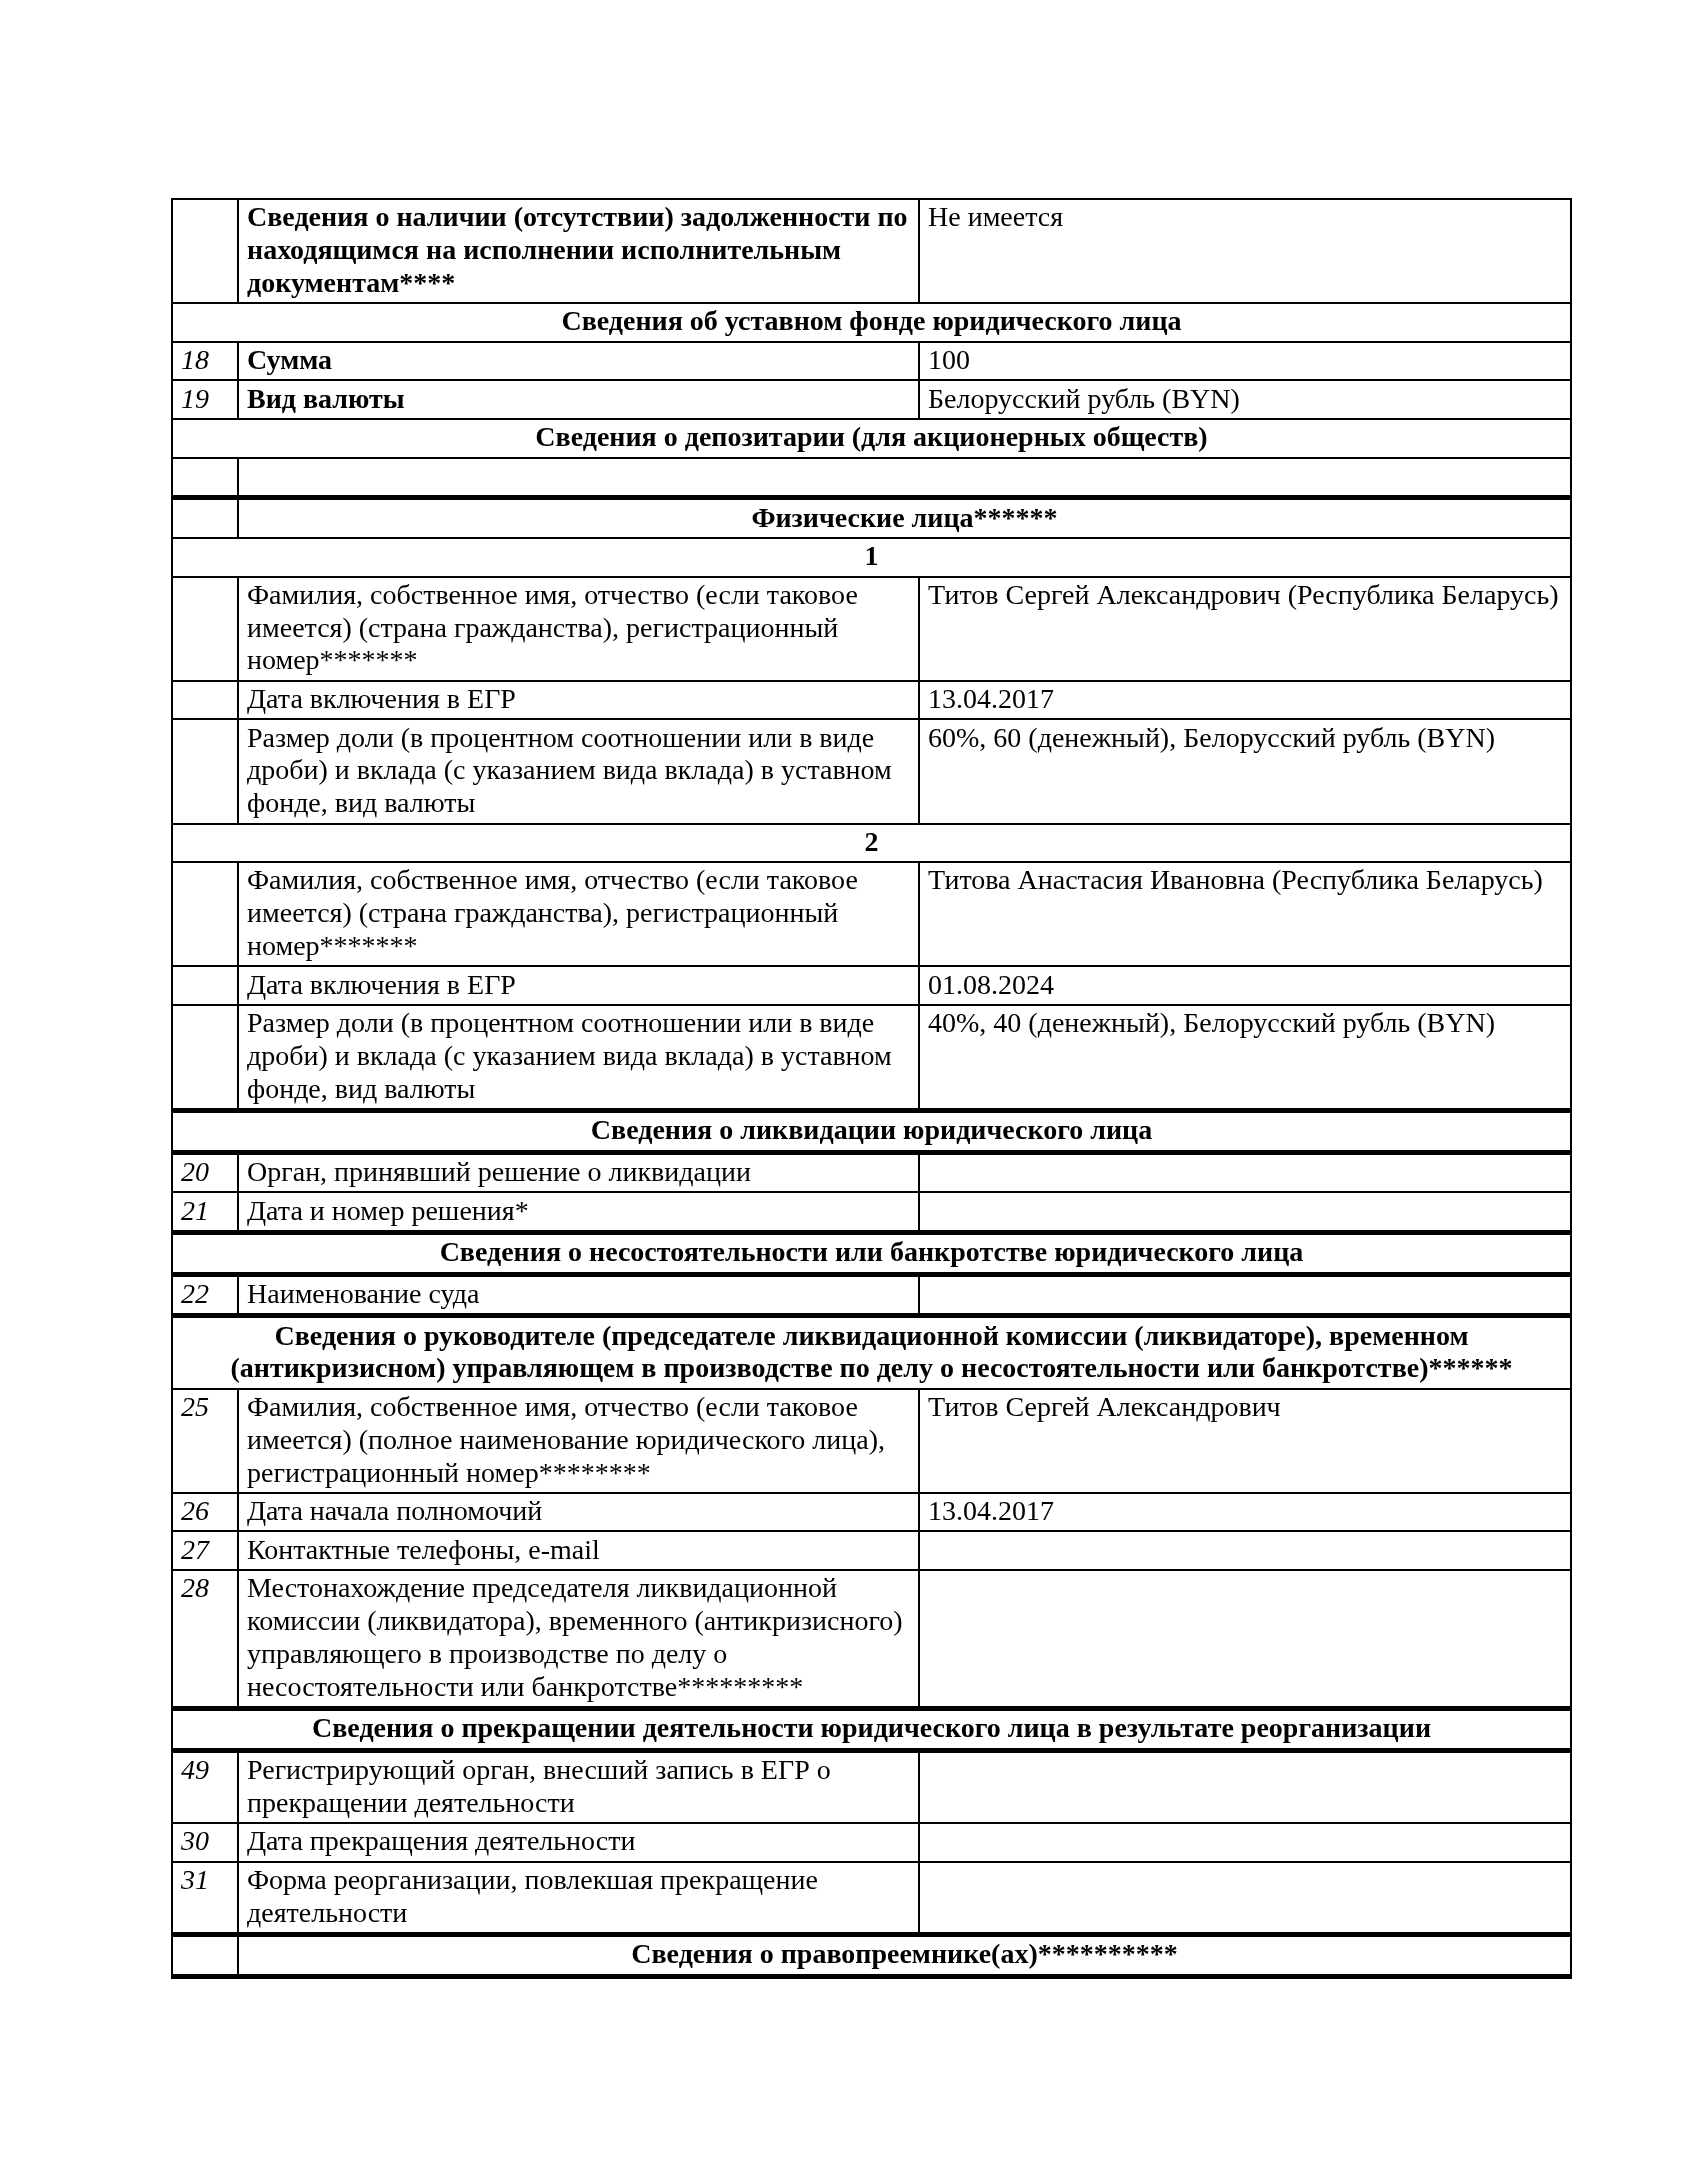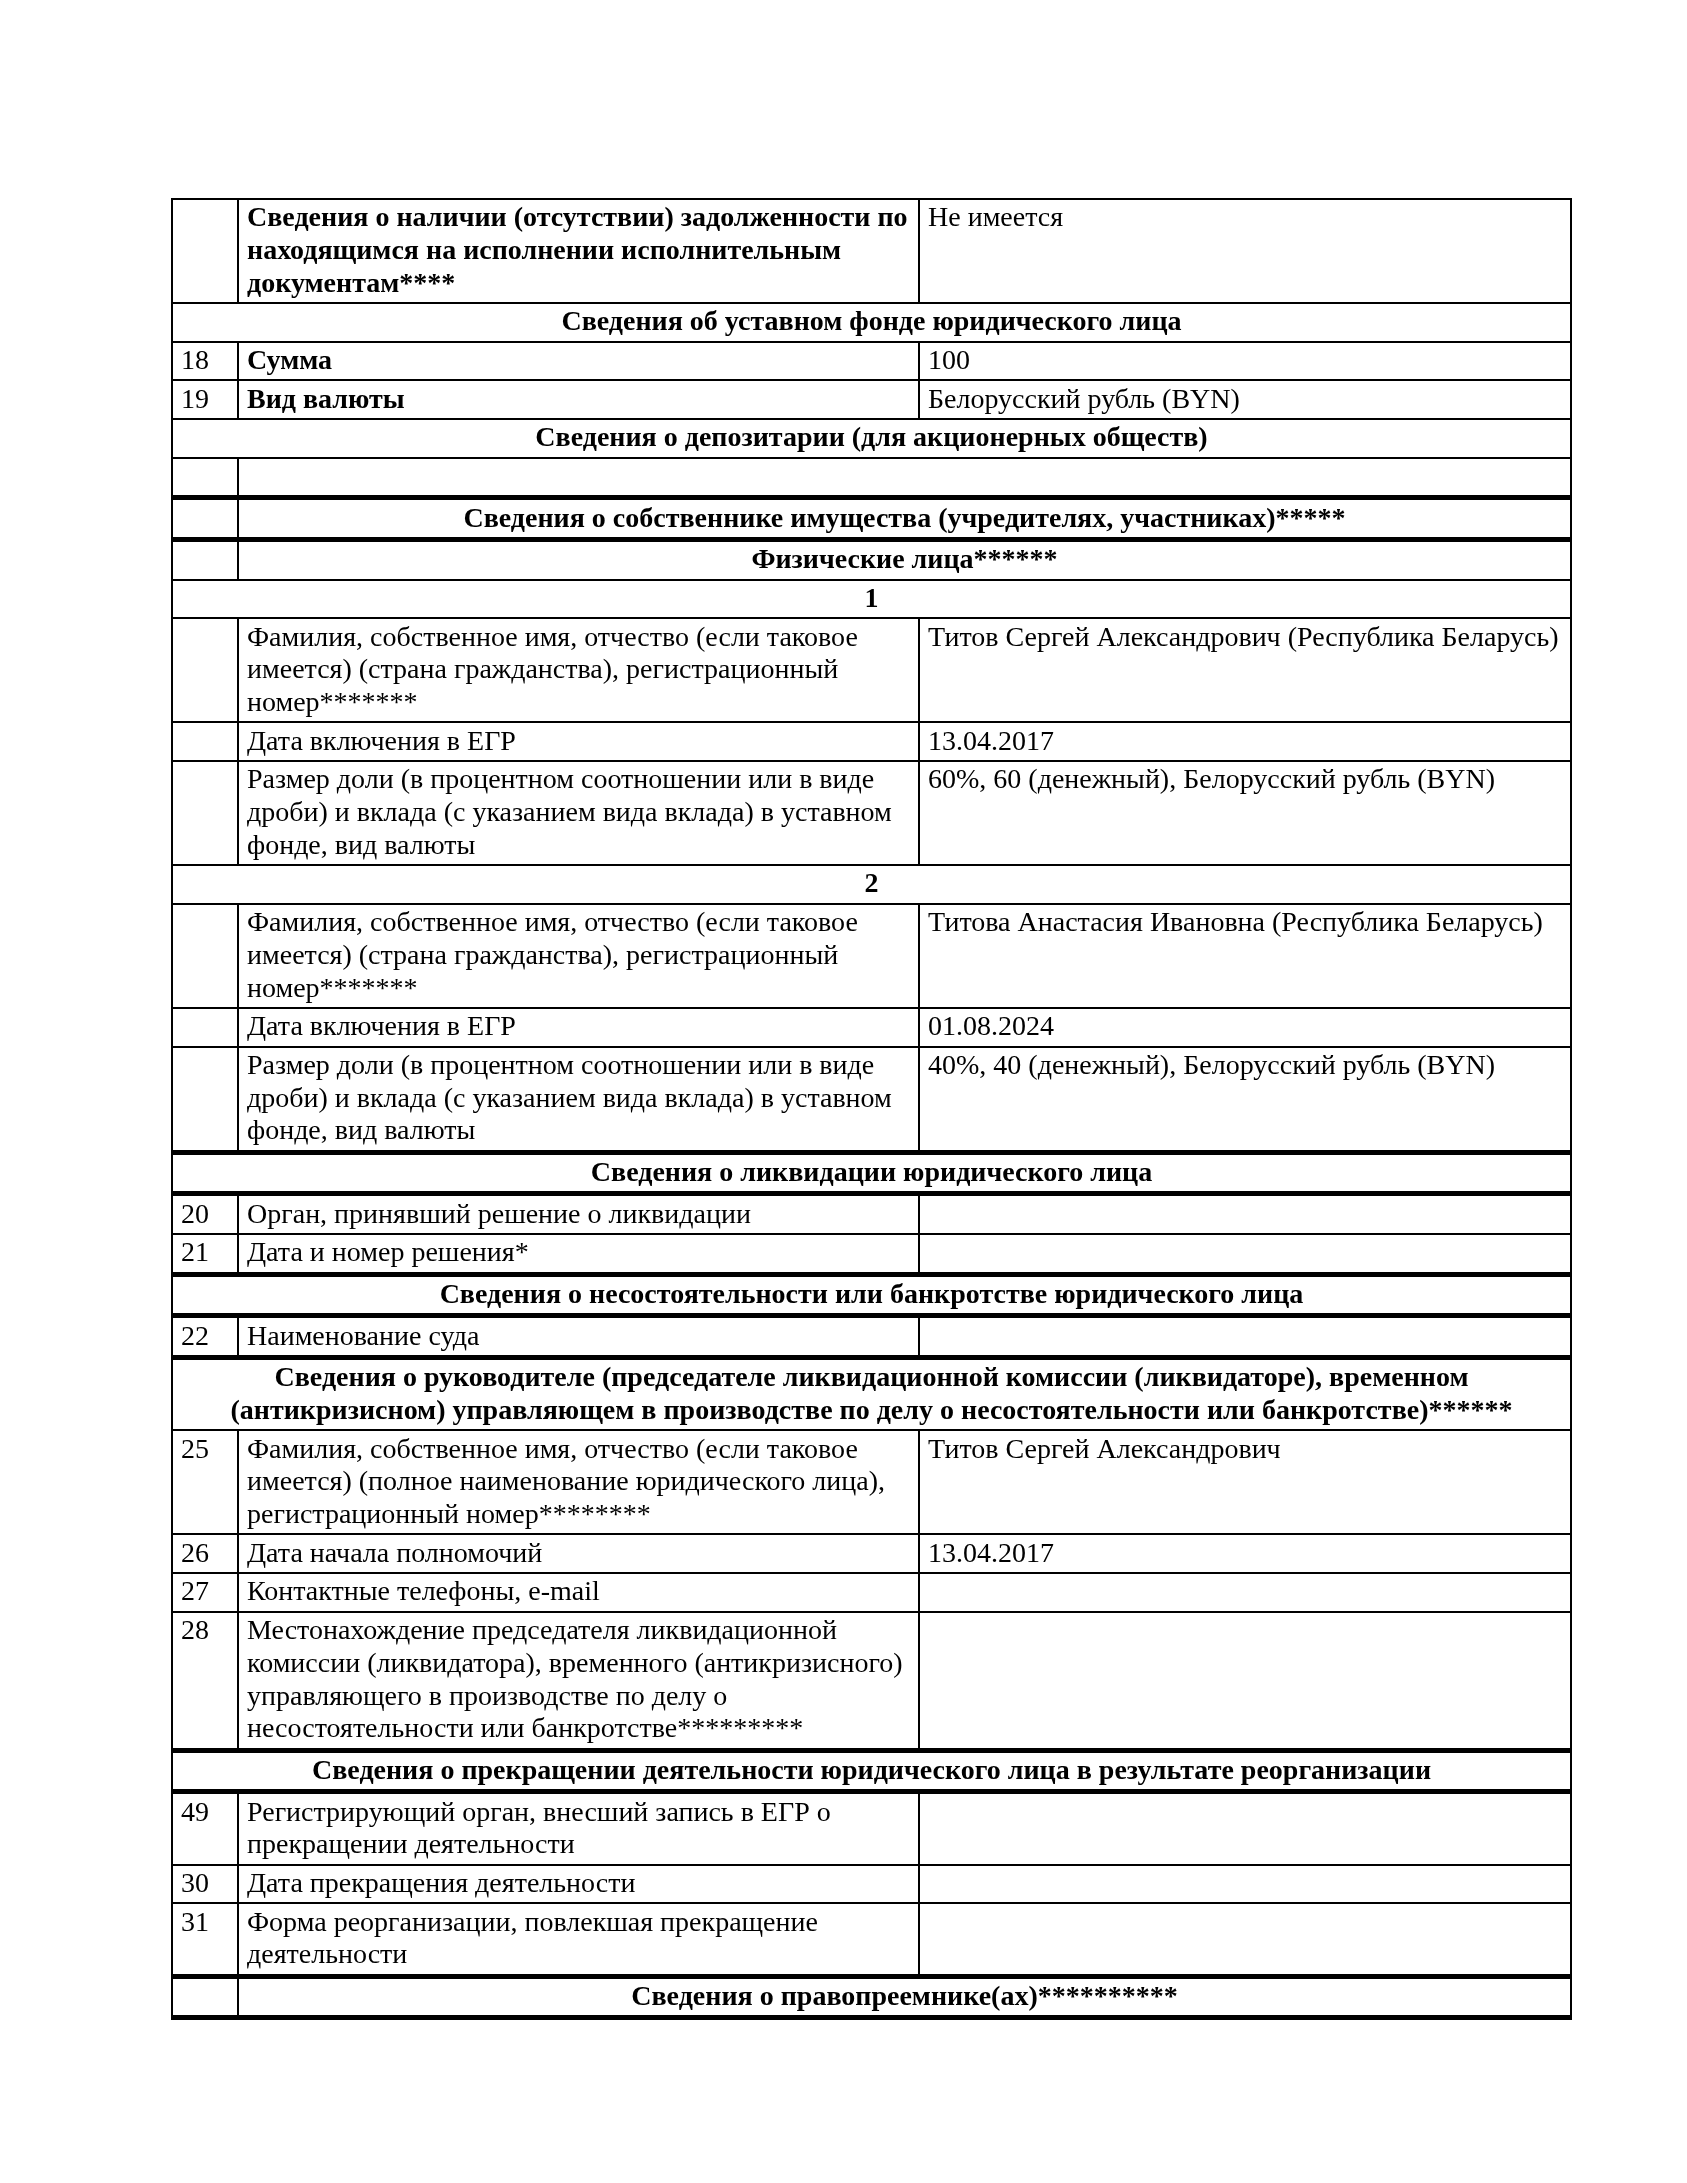--- a/index.html
+++ b/index.html
@@ -38,20 +38,21 @@
     font-size: 28px;
     line-height: 1.17;
     padding: 1.3px 8px 2.6px 8px;
     overflow-wrap: break-word;
   }
   tr.thick > td {
     border-top-width: 5.3px;
   }
   td.num {
     padding-left: 9.3px;
+    font-style: italic;
   }
   td.sec {
     text-align: center;
     font-weight: bold;
     margin-top: 40px;
   }
   td.sec:empty::after {
     content: "\00a0";
   }
   td.val:empty::after {
@@ -92,24 +93,20 @@
         </tr>
         <tr>
           <td colspan="3" class="sec">Сведения о депозитарии (для акционерных обществ)</td>
         </tr>
         <tr>
           <td class="num"></td>
           <td colspan="2" class="sec"></td>
         </tr>
         <tr class="thick">
           <td class="num"></td>
-          <td colspan="2" class="sec">Сведения о собственнике имущества (учредителях, участниках)*****</td>
-        </tr>
-        <tr class="thick">
-          <td class="num"></td>
           <td colspan="2" class="sec">Физические лица******</td>
         </tr>
         <tr>
           <td colspan="3" class="sec">1</td>
         </tr>
         <tr>
           <td class="num"></td>
           <td class="lbl">Фамилия, собственное имя, отчество (если таковое имеется) (страна гражданства), регистрационный номер*******</td>
           <td class="val">Титов Сергей Александрович (Республика Беларусь)</td>
         </tr>

